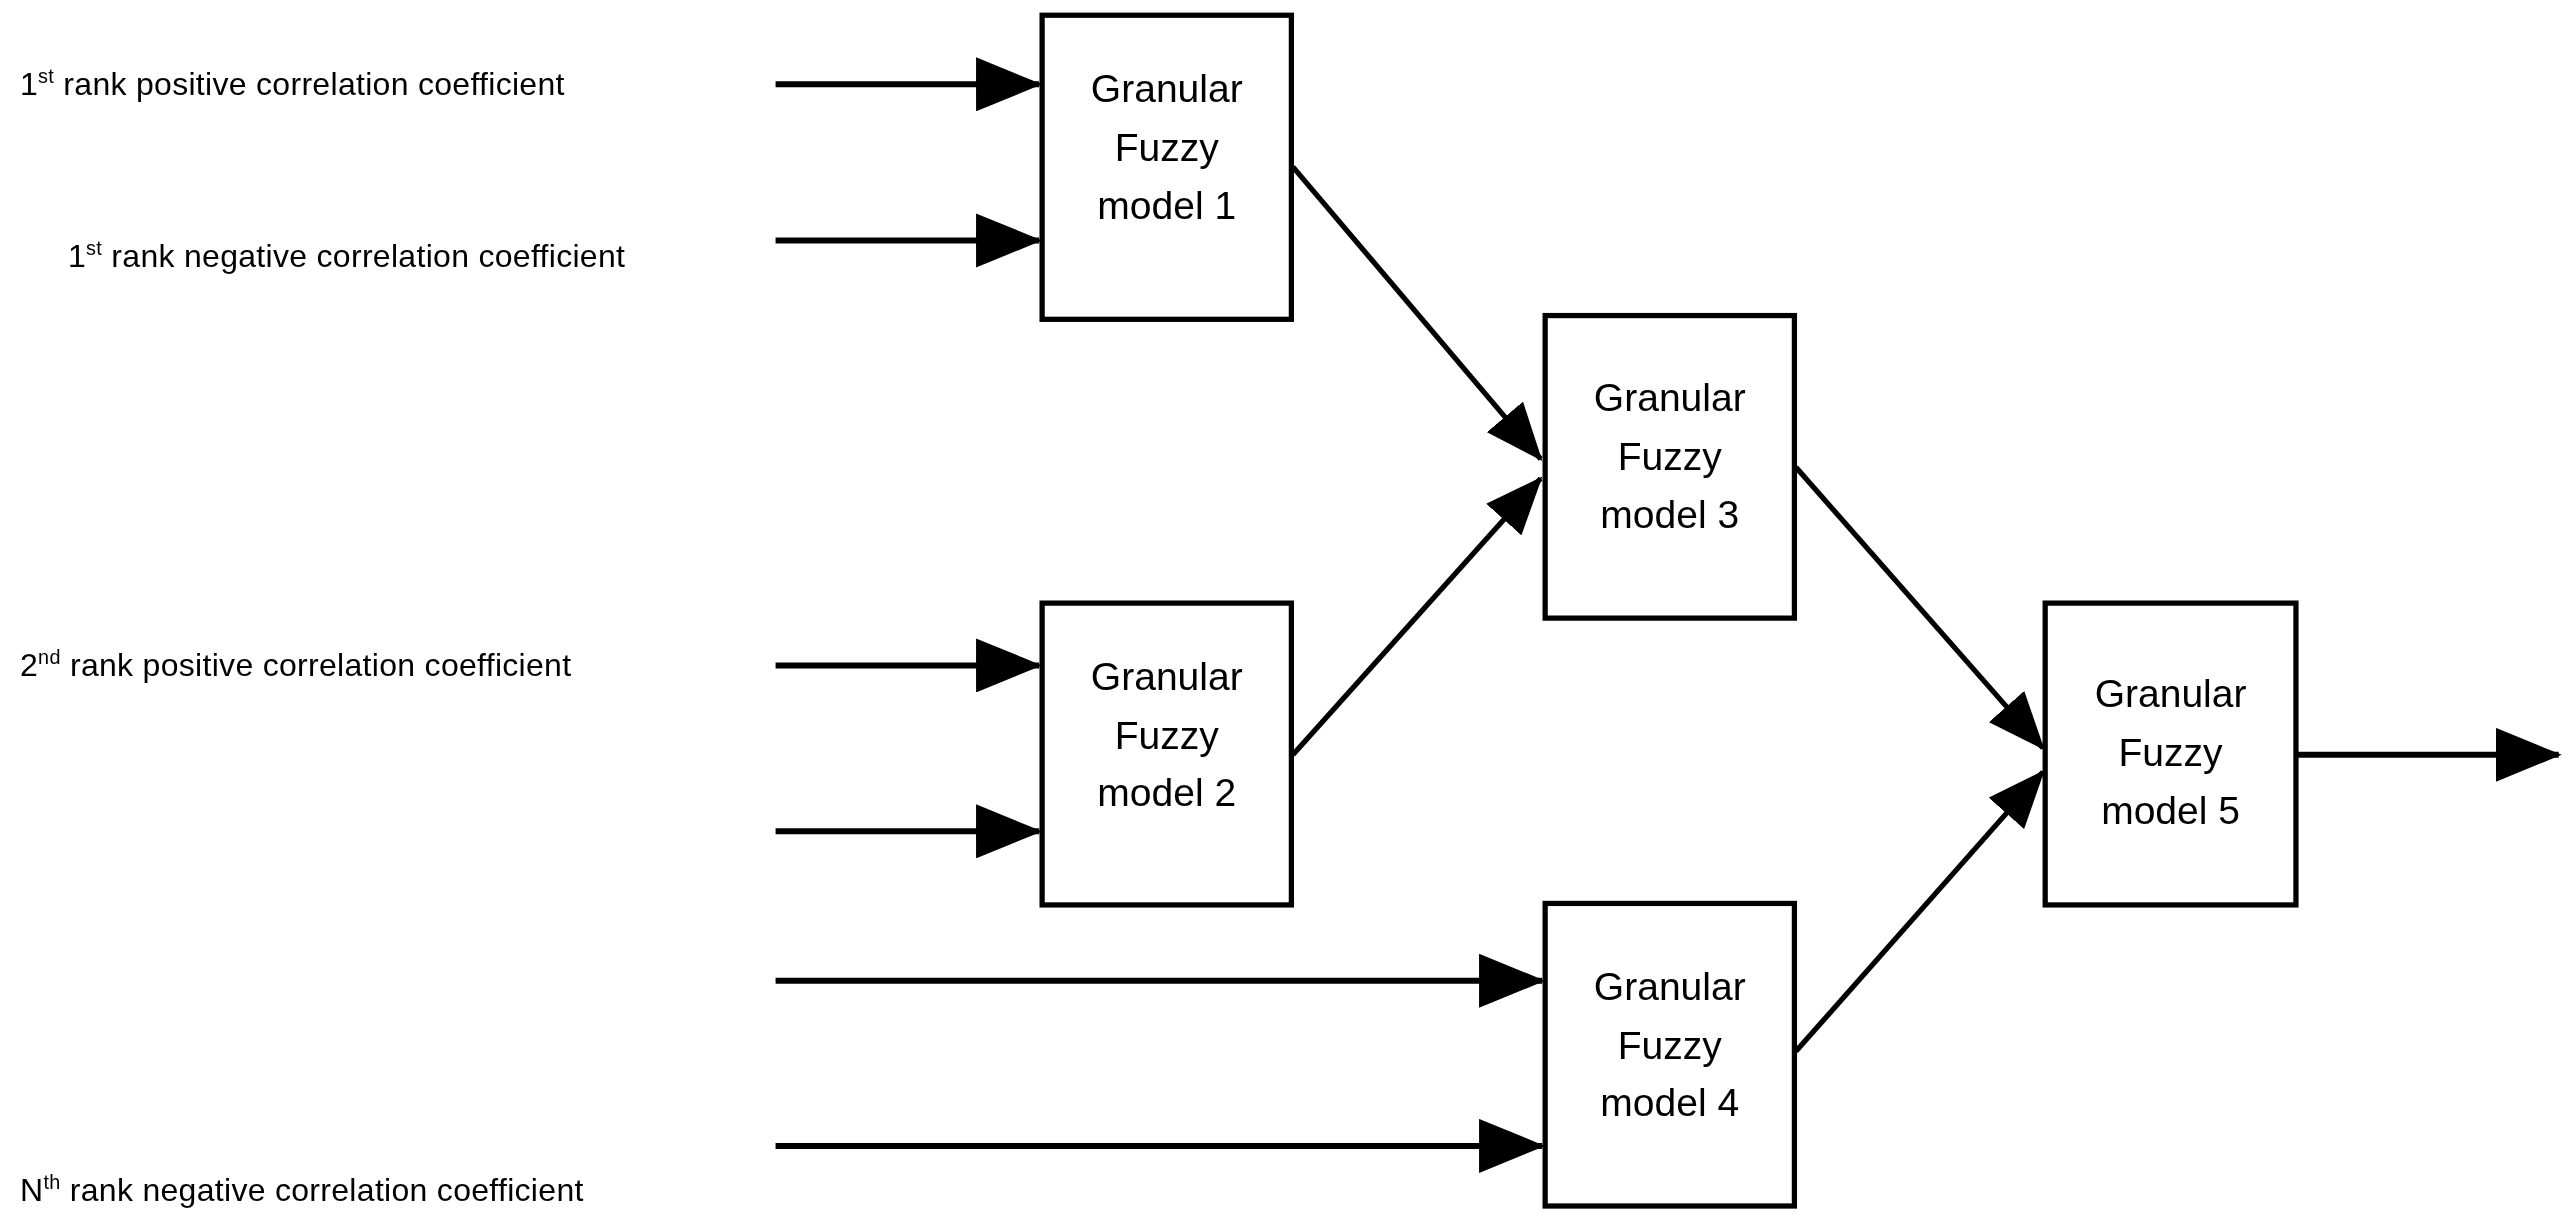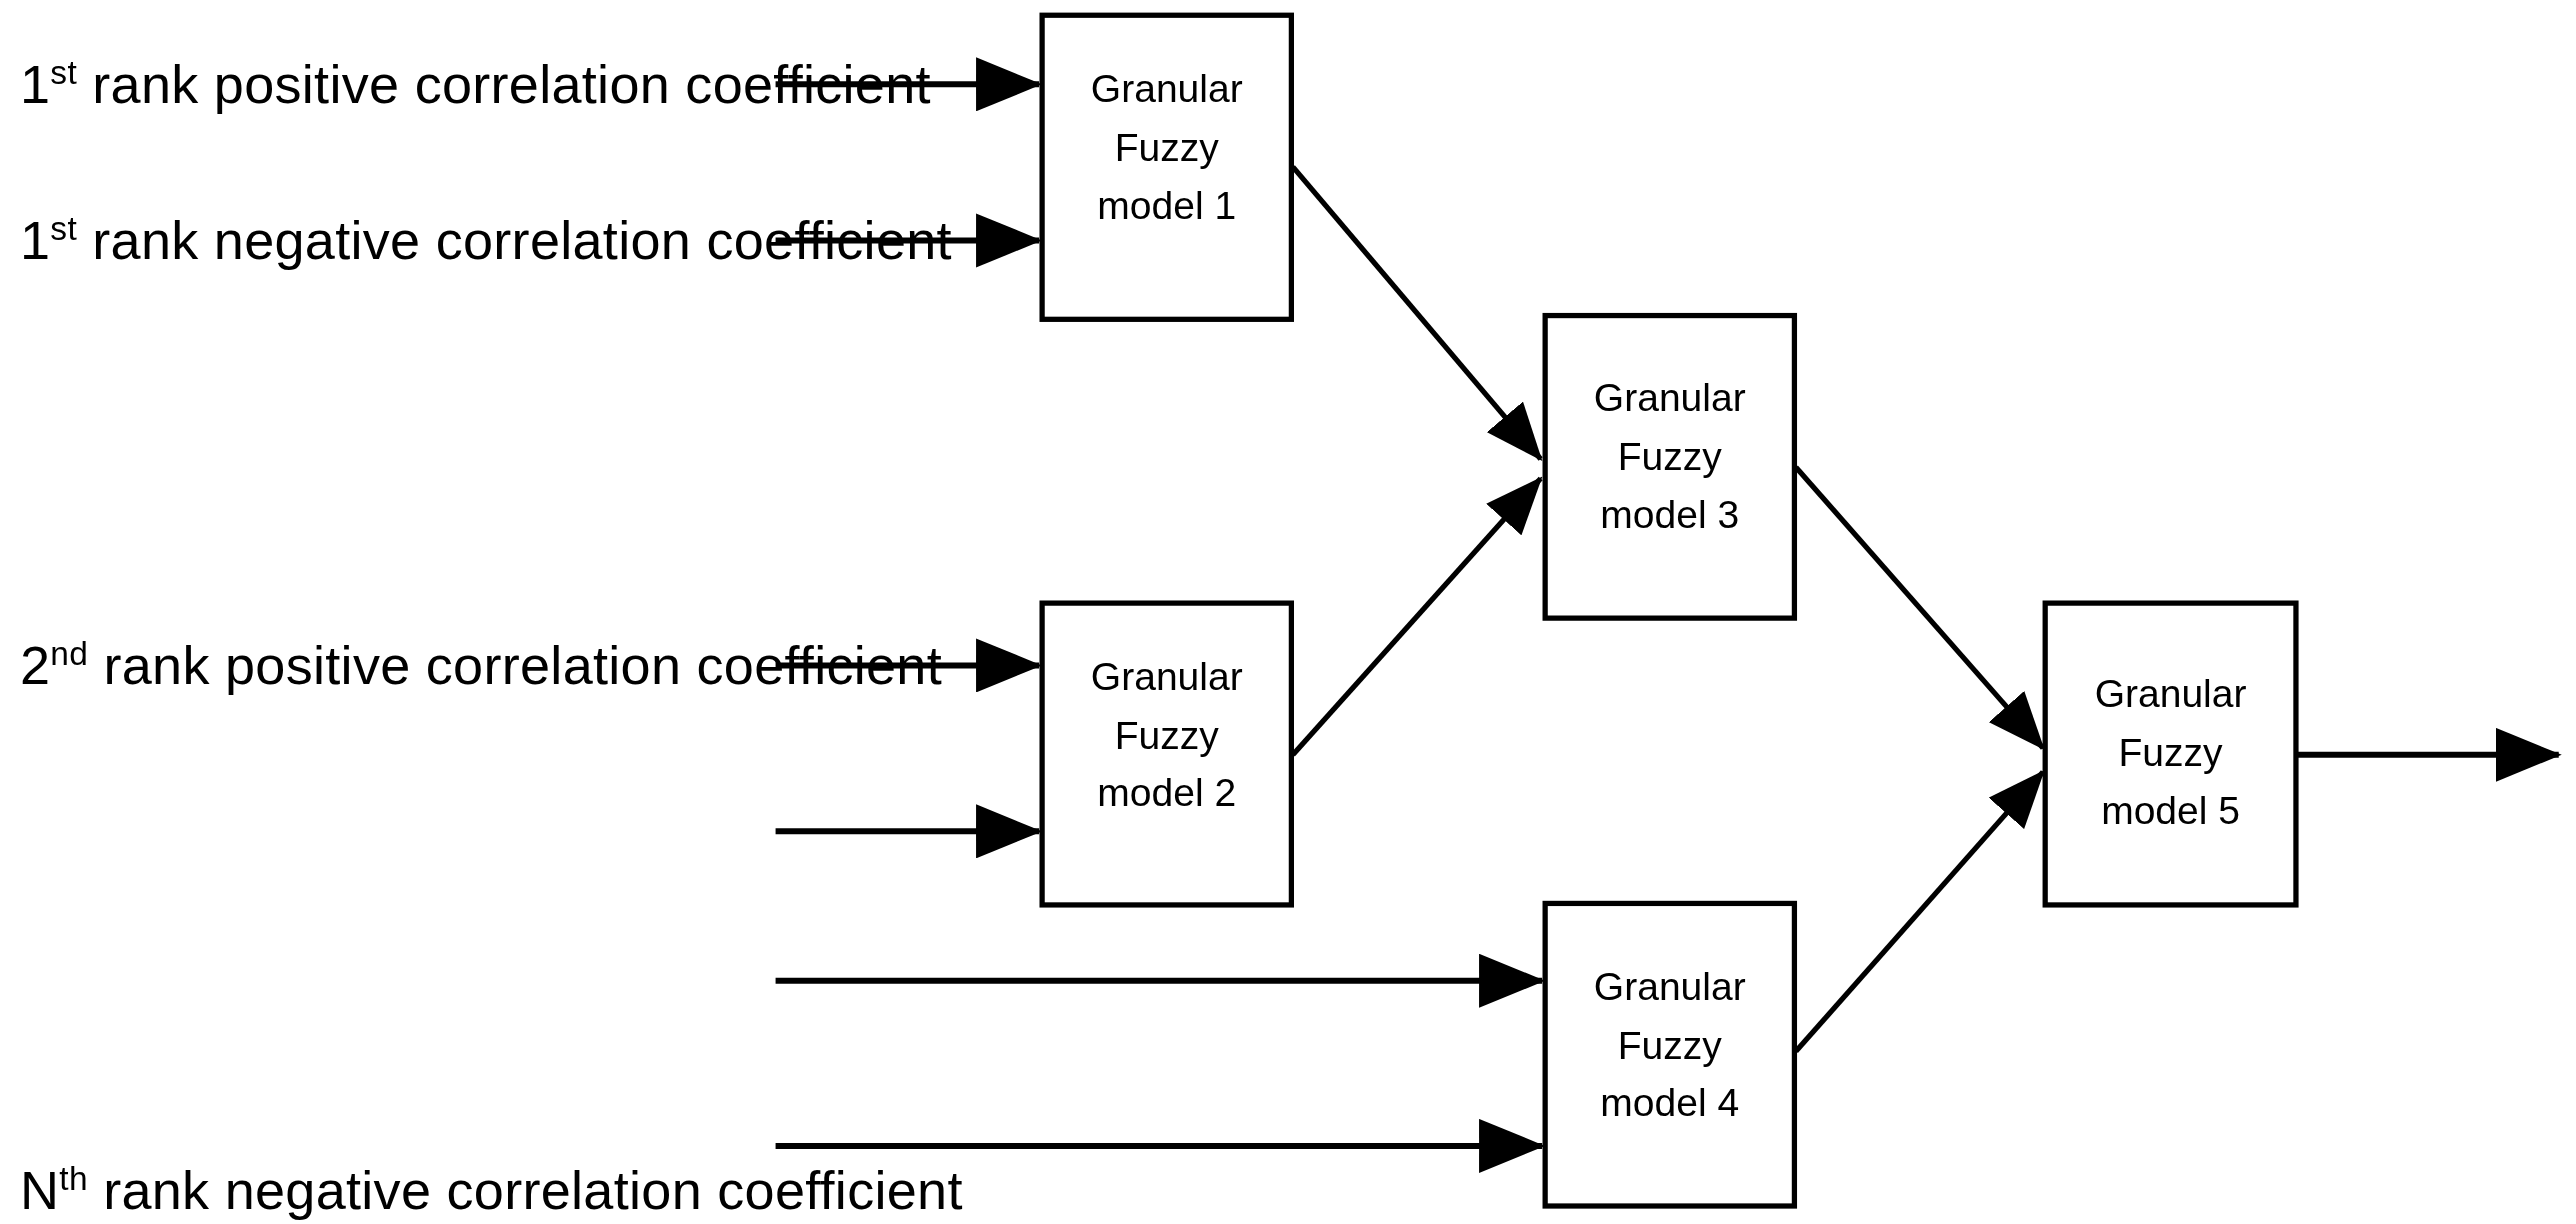--- a/index.html
+++ b/index.html
@@ -45,21 +45,21 @@
   }
   .node-label {
     font-family: "Liberation Sans", sans-serif;
     font-size: 52px;
     fill: #000000;
     text-anchor: middle;
     dominant-baseline: middle;
   }
   .input-label {
     font-family: "Liberation Sans", sans-serif;
-    font-size: 54px;
+    font-size: 32px;
     fill: #000000;
     white-space: nowrap;
     letter-spacing: 0.3px;
   }
   .input-label sup {
     font-size: 0.62em;
     vertical-align: super;
     line-height: 0;
   }
   .input-label-pos {
@@ -124,21 +124,21 @@
     <g>
       <rect class="node-box" x="2724" y="803" width="334" height="402"></rect>
       <text class="node-label" x="2891" y="928">Granular</text>
       <text class="node-label" x="2891" y="1006">Fuzzy</text>
       <text class="node-label" x="2891" y="1083">model 5</text>
     </g>
   </svg>
 
   <div class="input-label input-label-pos" style="top:84px;"><span>1</span><sup>st</sup><span> rank positive correlation coefficient</span></div>
 
-  <div class="input-label input-label-pos" style="top:240px;"><span>1</span><sup>st</sup><span> rank negative correlation coefficient</span></div>
+  <div class="input-label input-label-pos" style="top:256px;margin-left:48px;"><span>1</span><sup>st</sup><span> rank negative correlation coefficient</span></div>
 
   <div class="input-label input-label-pos" style="top:665px;"><span>2</span><sup>nd</sup><span> rank positive correlation coefficient</span></div>
 
 
 
   <div class="input-label input-label-pos" style="top:1146px;margin-top:44px;"><span>N</span><sup>th</sup><span> rank negative correlation coefficient</span></div>
 
 </div>
 
 

